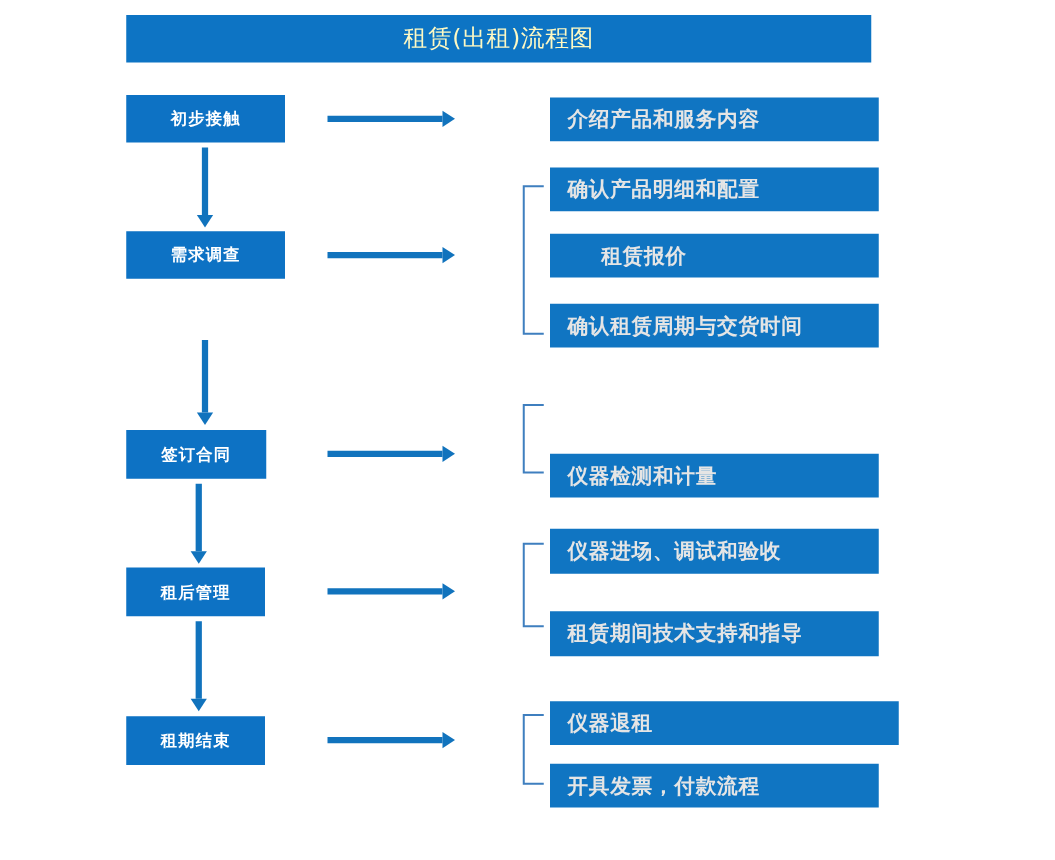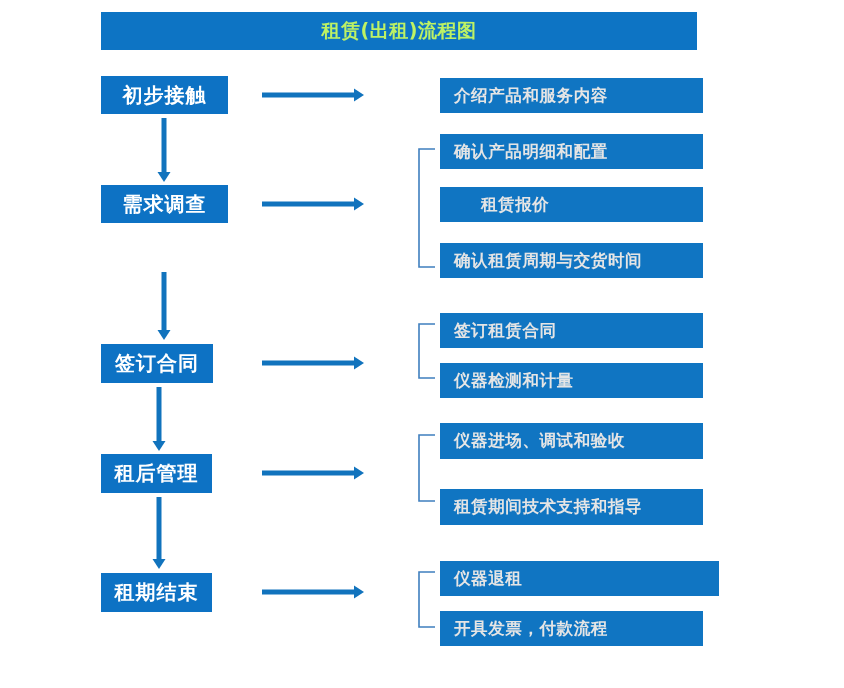--- a/index.html
+++ b/index.html
@@ -18,36 +18,36 @@
     background: #ffffff;
     overflow: hidden;
   }
   .title-banner {
     position: absolute;
     left: 101px;
     top: 12px;
     width: 596px;
     height: 38px;
     background: #0d74c4;
-    color: #bef264;
+    color: #fef9c3;
     display: flex;
     align-items: center;
     justify-content: center;
     font-size: 19px;
-    font-weight: bold;
+    font-weight: normal;
     letter-spacing: 0.5px;
   }
   .stage-box {
     position: absolute;
     background: #0d72c4;
     color: #ffffff;
     display: flex;
     align-items: center;
     justify-content: center;
-    font-size: 20px;
+    font-size: 13px;
     font-weight: bold;
     letter-spacing: 1px;
   }
   .detail-box {
     position: absolute;
     background: #1075c2;
     color: #e5e5e5;
     display: flex;
     align-items: center;
     font-size: 16.5px;
@@ -90,21 +90,20 @@
   <div class="stage-box" style="left:101px; top:573px; width:111px; height:39px;">租期结束</div>
 
   <div class="detail-box" style="left:440px; top:78px; width:263px; height:35px;">介绍产品和服务内容</div>
 
   <div class="detail-box" style="left:440px; top:134px; width:263px; height:35px;">确认产品明细和配置</div>
 
   <div class="detail-box" style="left:440px; top:187px; width:263px; height:35px;padding-left:41px;">租赁报价</div>
 
   <div class="detail-box" style="left:440px; top:243px; width:263px; height:35px;">确认租赁周期与交货时间</div>
 
-  <div class="detail-box" style="left:440px; top:313px; width:263px; height:35px;">签订租赁合同</div>
 
   <div class="detail-box" style="left:440px; top:363px; width:263px; height:35px;">仪器检测和计量</div>
 
   <div class="detail-box" style="left:440px; top:423px; width:263px; height:36px;">仪器进场、调试和验收</div>
 
   <div class="detail-box" style="left:440px; top:489px; width:263px; height:36px;">租赁期间技术支持和指导</div>
 
   <div class="detail-box" style="left:440px; top:561px; width:279px; height:35px;">仪器退租</div>
 
   <div class="detail-box" style="left:440px; top:611px; width:263px; height:35px;">开具发票，付款流程</div>

